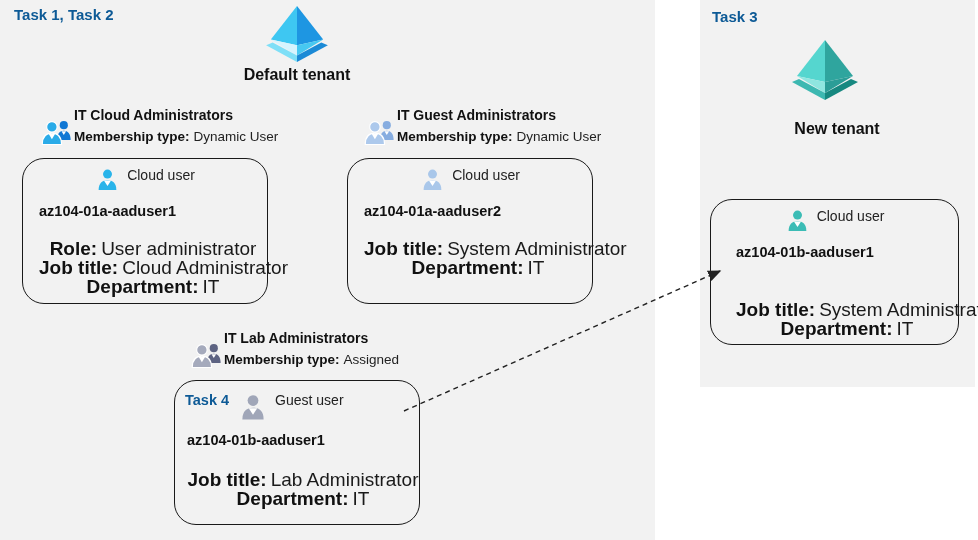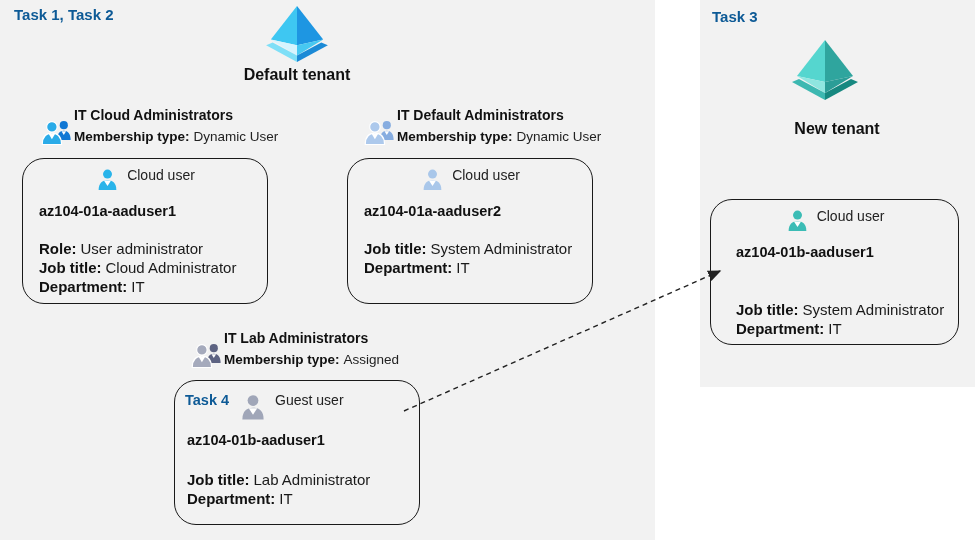--- a/index.html
+++ b/index.html
@@ -17,21 +17,21 @@
   .group-mem{font-size:13.5px;line-height:21px;color:#222;}
   .b{font-weight:bold;margin-right:4px;color:#111;}
   .card{
     position:absolute;border:1.5px solid #1a1a1a;border-radius:22px;
     background:transparent;box-sizing:border-box;
   }
   .card-head{display:flex;justify-content:center;gap:7px;margin-top:8px;height:28px;font-size:14px;color:#222;}
   .card-head.left-align{justify-content:flex-start;padding-left:10px;}
   .task-badge{font-size:14.5px;font-weight:bold;color:#0d5a96;margin-right:2px;}
   .username{margin:8px 0 0 16px;font-size:14.5px;font-weight:bold;color:#111;}
-  .fields{margin:20px 0 0 16px;font-size:15px;}
+  .fields{margin:20px 0 0 16px;font-size:19px;text-align:center;}
   .frow{line-height:19px;white-space:nowrap;}
   .card3 .card-head{margin-top:11px;}
   .card3 .username{margin-top:12px;margin-left:12px;}
   .card3 .fields{margin-top:22px;margin-left:12px;}
   .cardR .username{margin-left:25px;}
   .cardR .fields{margin-top:40px;margin-left:25px;}
   .icon{flex:0 0 auto;display:block;}
   .abs{position:absolute;}
   svg{display:block;}
   .arrow-overlay{position:absolute;left:0;top:0;pointer-events:none;}
@@ -73,21 +73,21 @@
     <div class="group" style="left:363px;top:104px;">
       <svg class="icon" width="34" height="30" viewBox="0 0 30 26">
         <circle cx="21" cy="7" r="3.6" fill="#87ade0"></circle>
         <path d="M15,20 C15,14.5 17.5,12 21,12 C24.5,12 27,14.5 27,20 Z" fill="#87ade0"></path>
         <polygon points="19,12.4 23,12.4 21,15.6" fill="#ffffff"></polygon>
         <circle cx="10.5" cy="8.5" r="4.6" fill="#adc9ec" stroke="#ffffff" stroke-width="1"></circle>
         <path d="M2,24 C2,17 5.5,14 10.5,14 C15.5,14 19,17 19,24 Z" fill="#adc9ec" stroke="#ffffff" stroke-width="1"></path>
         <polygon points="7.6,14.6 13.4,14.6 10.5,19.4" fill="#ffffff"></polygon>
       </svg>
       <div>
-        <div class="group-name">IT Default Administrators</div>
+        <div class="group-name">IT Guest Administrators</div>
         <div class="group-mem"><span class="b">Membership type:</span><span>Dynamic User</span></div>
       </div>
     </div>
 
     <div class="group" style="left:190px;top:327px;">
       <svg class="icon" width="34" height="30" viewBox="0 0 30 26">
         <circle cx="21" cy="7" r="3.6" fill="#5d6382"></circle>
         <path d="M15,20 C15,14.5 17.5,12 21,12 C24.5,12 27,14.5 27,20 Z" fill="#5d6382"></path>
         <polygon points="19,12.4 23,12.4 21,15.6" fill="#ffffff"></polygon>
         <circle cx="10.5" cy="8.5" r="4.6" fill="#a5aabc" stroke="#ffffff" stroke-width="1"></circle>

